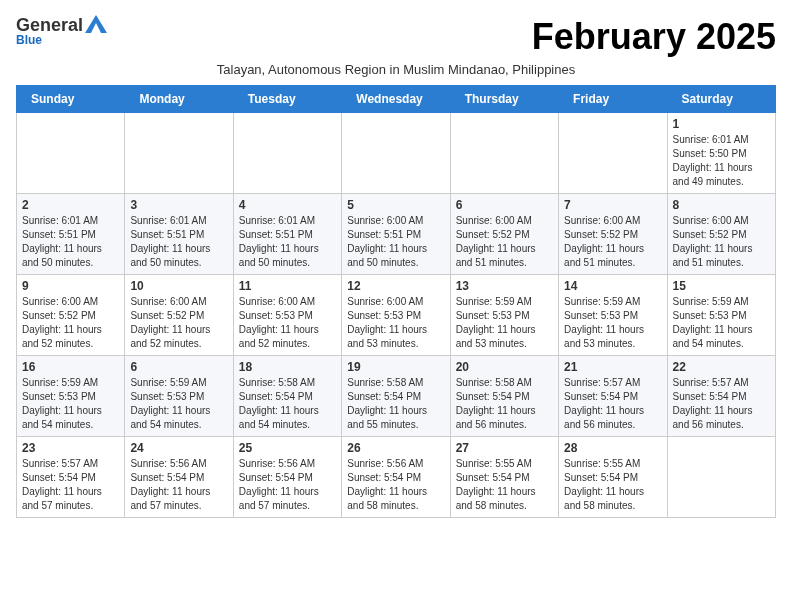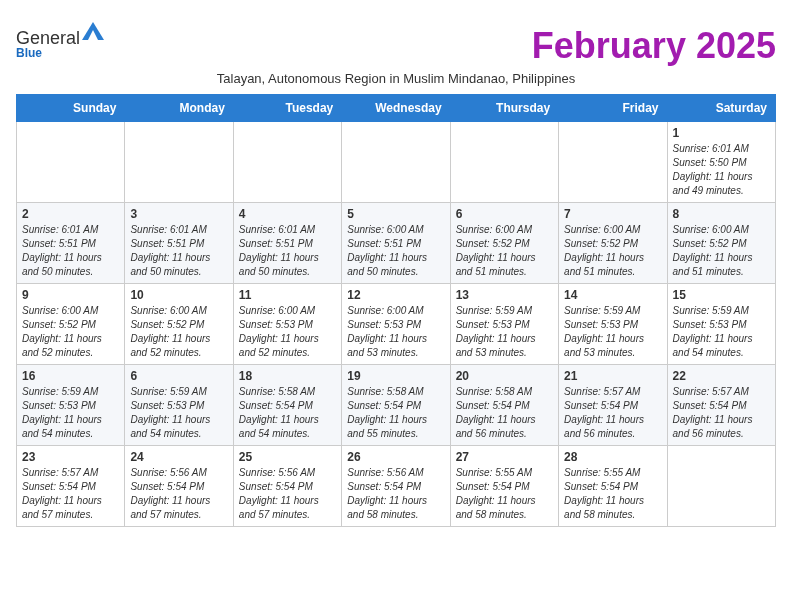--- a/index.html
+++ b/index.html
@@ -17,52 +17,50 @@
       margin-bottom: 4px;
     }
     .logo {
       display: flex;
       flex-direction: column;
       align-items: flex-start;
       line-height: 1;
     }
     .logo-general {
       font-size: 18px;
-      font-weight: normal;
+      font-weight: bold;
       color: #333;
-      margin-top: 13px;
     }
     .logo-blue {
       font-size: 12px;
       font-weight: bold;
       color: #1a6abf;
     }
     .month-title {
       font-size: 36px;
       font-weight: bold;
-      color: #a21caf;
+      color: #000000;
       text-align: right;
-      margin-top: 9px;
     }
     .subtitle {
       font-size: 13px;
       color: #333;
       text-align: center;
       margin-bottom: 8px;
     }
     .calendar-table {
       width: 100%;
       border-collapse: collapse;
       font-size: 11px;
     }
     .calendar-table th {
       background: #2a7dd1;
       color: #fff;
-      text-align: right;
-      padding: 6px 8px;
+      text-align: left;
+      padding: 6px 14px;
       font-size: 12px;
       font-weight: bold;
       border: 1px solid #2a7dd1;
     }
     .calendar-table td {
       border: 1px solid #ccc;
       vertical-align: top;
       padding: 4px 5px;
       width: calc(100% / 7);
       height: 80px;
@@ -75,21 +73,20 @@
     .day-number {
       font-weight: bold;
       font-size: 12px;
       margin-bottom: 2px;
       display: block;
     }
     .day-info {
       font-size: 10px;
       line-height: 1.4;
       color: #333;
-      font-style: italic;
     }
     .empty-cell {
       background: #fff !important;
     }
   </style>
 </head>
 <body>
 
 <div class="header-area">
   <div class="logo">

